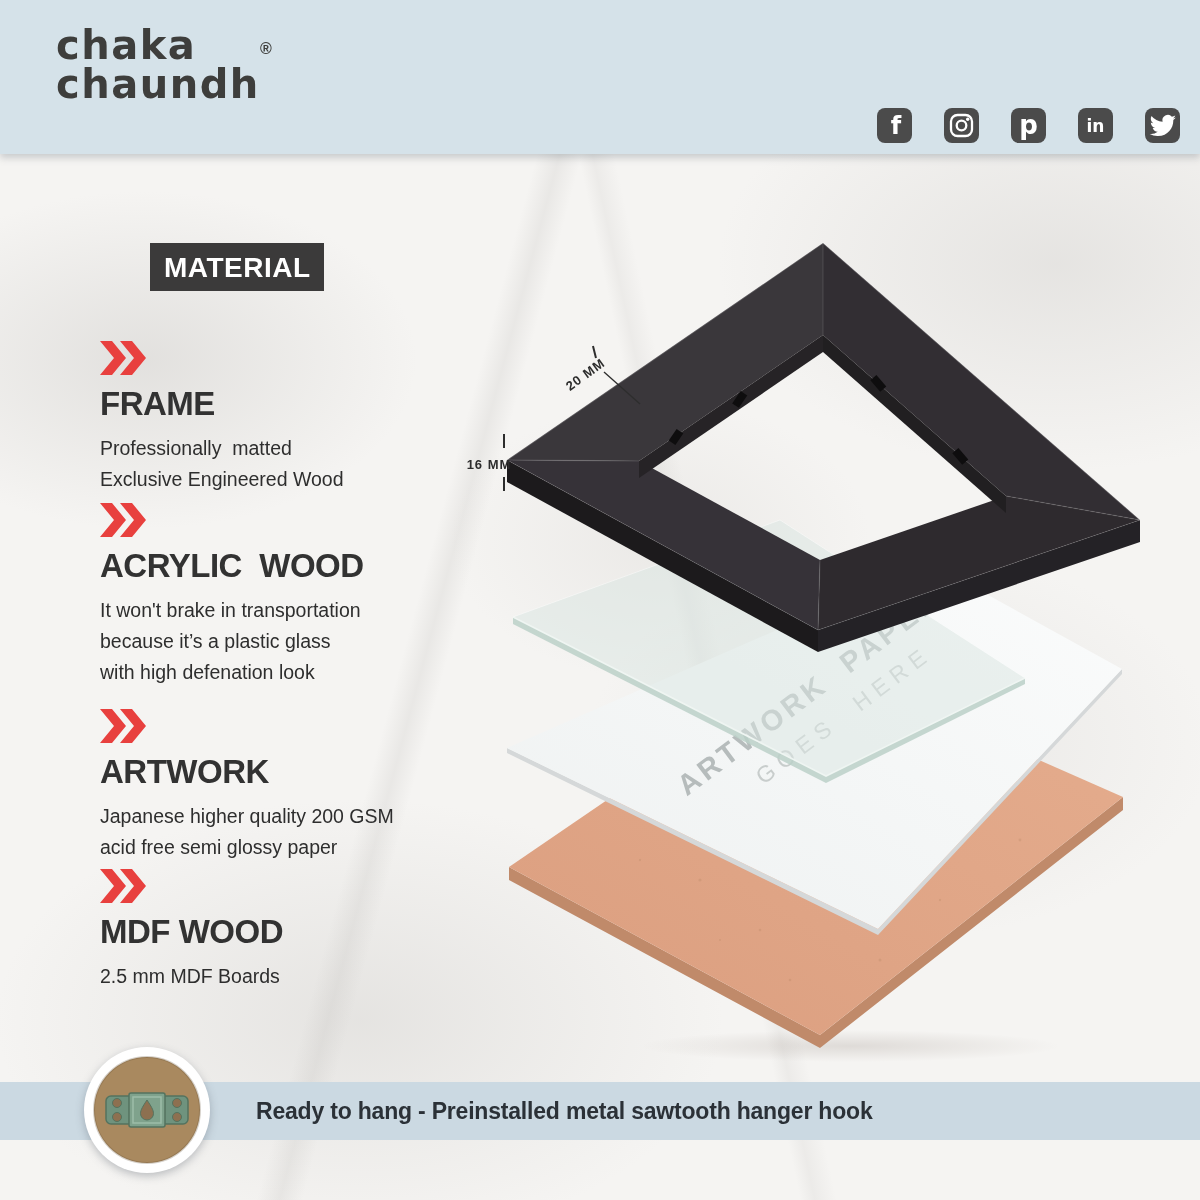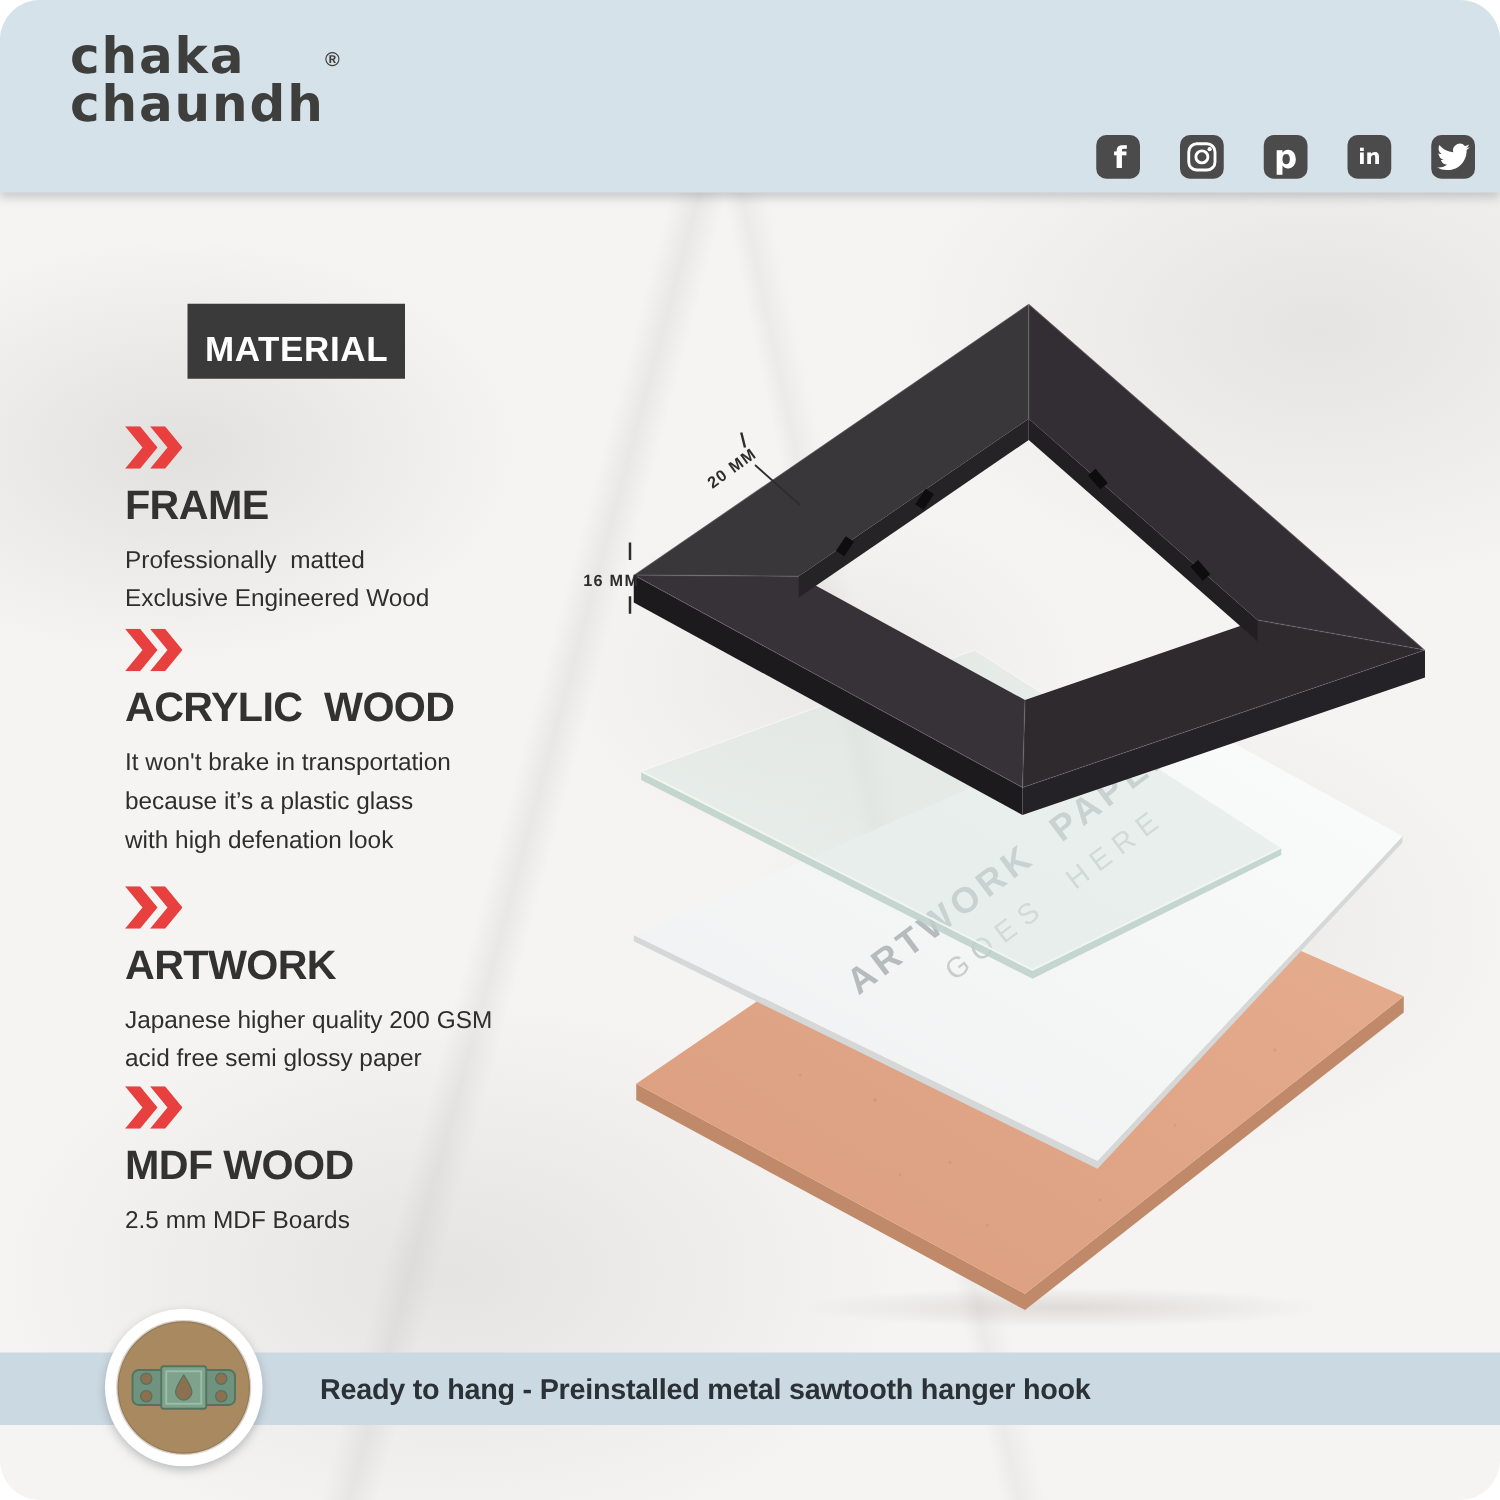--- a/index.html
+++ b/index.html
@@ -8,36 +8,35 @@
     font-family:"Liberation Sans",sans-serif;
     background:
       linear-gradient(105deg, transparent 38%, rgba(190,188,185,.22) 39.5%, transparent 41%),
       linear-gradient(78deg, transparent 55%, rgba(195,193,190,.18) 56%, transparent 57.5%),
       radial-gradient(ellipse 420px 260px at 12% 30%, rgba(203,201,198,.45), transparent 65%),
       radial-gradient(ellipse 520px 320px at 88% 22%, rgba(206,204,201,.40), transparent 65%),
       radial-gradient(ellipse 480px 300px at 75% 62%, rgba(210,208,205,.35), transparent 65%),
       radial-gradient(ellipse 560px 340px at 30% 85%, rgba(205,203,200,.40), transparent 65%),
       radial-gradient(ellipse 300px 200px at 55% 45%, rgba(228,226,223,.60), transparent 70%),
       #f5f4f2;
-    border-radius: 32px;
   }
   .header{position:absolute;left:0;top:0;width:1200px;height:154px;background:#d5e2e9;
     box-shadow:0 4px 7px rgba(90,100,110,.28);}
   .logo{position:absolute;left:56px;top:26px;color:#3e3e3c;font-family:"DejaVu Sans",sans-serif;
     font-weight:bold;font-size:40px;line-height:39px;letter-spacing:1.5px;}
   .regmark{position:absolute;left:260px;top:40px;font-size:16px;font-weight:bold;color:#3e3e3c;}
   .socials{position:absolute;left:877px;top:108px;display:flex;gap:32px;}
   .soc{width:35px;height:35px;border-radius:8px;background:#4b4b4b;display:flex;
     align-items:center;justify-content:center;}
   .soc svg{display:block;}
   .soc text{font-family:"DejaVu Sans",sans-serif;}
   .badge{position:absolute;left:150px;top:243px;display:flex;height:48px;}
   .badge div{height:48px;line-height:49px;font-size:28px;font-weight:bold;color:#fff;
     letter-spacing:.5px;white-space:pre;}
-  .badge .b-dark{background:#3b3a3a;padding:12px 13px 0 14px;}
+  .badge .b-dark{background:#3b3a3a;padding:0 13px 0 14px;}
   .badge .b-red{background:#d64545;padding:0 15px 0 9px;}
   .section{position:absolute;left:100px;display:flex;gap:9px;flex-direction:column;}
   .chev{flex:0 0 auto;margin-top:5px;}
   .stitle{font-size:33px;font-weight:bold;color:#323232;letter-spacing:-.5px;line-height:40px;
     white-space:pre-wrap;}
   .sline{font-size:19.5px;color:#2e2e2e;line-height:31px;white-space:pre-wrap;}
   .sbody{margin-top:9px;}
   .diagram{position:absolute;left:440px;top:190px;width:760px;height:900px;}
   .diagram text{font-family:"Liberation Sans",sans-serif;}
   .footer-band{position:absolute;left:0;top:1082px;width:1200px;height:58px;background:#cbd9e2;}

